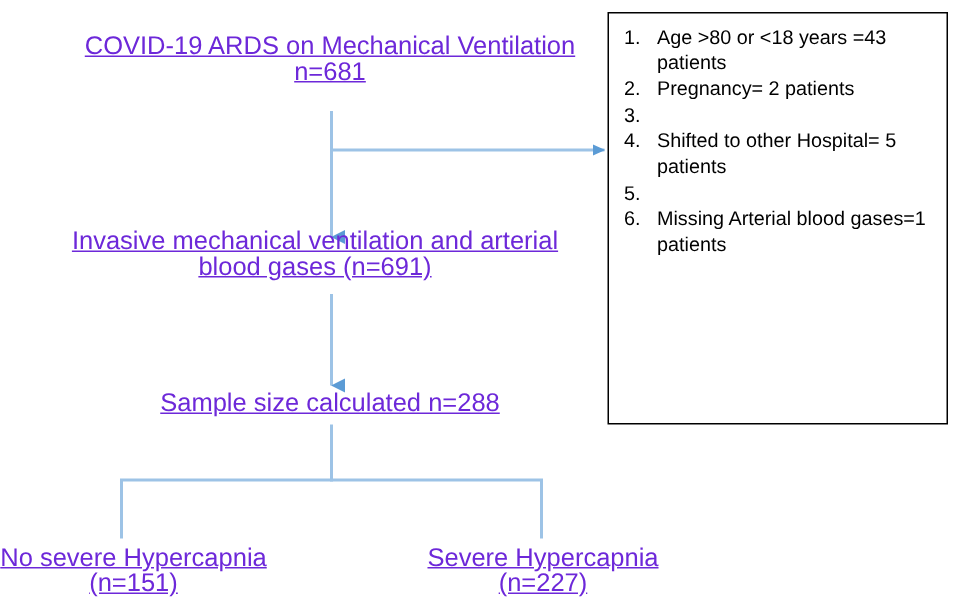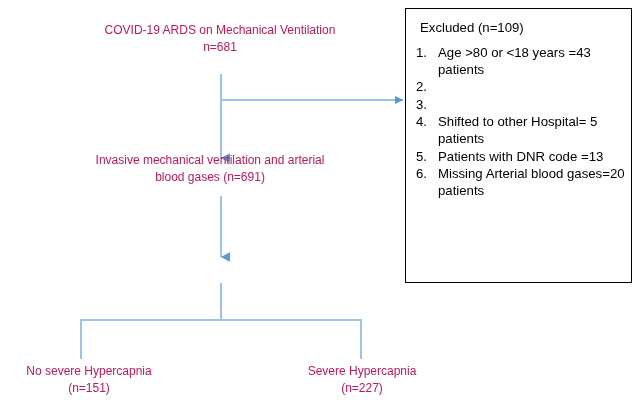--- a/index.html
+++ b/index.html
@@ -24,24 +24,25 @@
     top: 0;
     width: 640px;
     height: 404px;
     pointer-events: none;
   }
 
   
   .node {
     position: absolute;
     text-align: center;
-    font-size: 12px;
+    font-size: 17px;
     line-height: 17px;
-    color: #be185d;
+    color: #6d28d9;
     white-space: pre-line;
+    text-decoration: underline;
   }
 
   .node-top {
     left: 40px;
     top: 22px;
     width: 360px;
   }
   .node-mid {
     left: 20px;
     top: 152px;
@@ -129,48 +130,48 @@
 
     <line x1="361" y1="320" x2="361" y2="359" stroke="#9DC3E6" stroke-width="2"></line>
   </svg>
 
   <div class="node node-top">COVID-19 ARDS on Mechanical Ventilation
 n=681</div>
 
   <div class="node node-mid">Invasive mechanical ventilation and arterial
 blood gases (n=691)</div>
 
+  <div class="node node-sample">Sample size calculated n=288</div>
 
   <div class="node node-left-arm">No severe Hypercapnia
 (n=151)</div>
 
   <div class="node node-right-arm">Severe Hypercapnia
 (n=227)</div>
 
   <div id="excluded-box">
-    <div class="excluded-title">Excluded (n=109)</div>
     <ul class="excluded-list">
       <li>
         <span class="li-num">1.</span>
         <span class="li-text">Age &gt;80 or &lt;18 years =43 patients</span>
       </li>
       <li>
         <span class="li-num">2.</span>
+        <span class="li-text">Pregnancy= 2 patients</span>
       </li>
       <li>
         <span class="li-num">3.</span>
       </li>
       <li>
         <span class="li-num">4.</span>
         <span class="li-text">Shifted to other Hospital= 5 patients</span>
       </li>
       <li>
         <span class="li-num">5.</span>
-        <span class="li-text">Patients with DNR code =13</span>
       </li>
       <li>
         <span class="li-num">6.</span>
-        <span class="li-text">Missing Arterial blood gases=20 patients</span>
+        <span class="li-text">Missing Arterial blood gases=1 patients</span>
       </li>
     </ul>
   </div>
 
 </div>
 
 </body></html>

